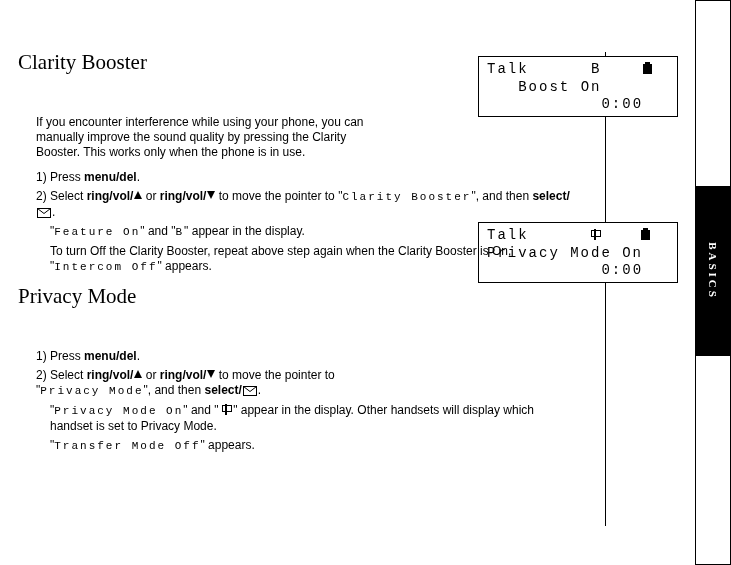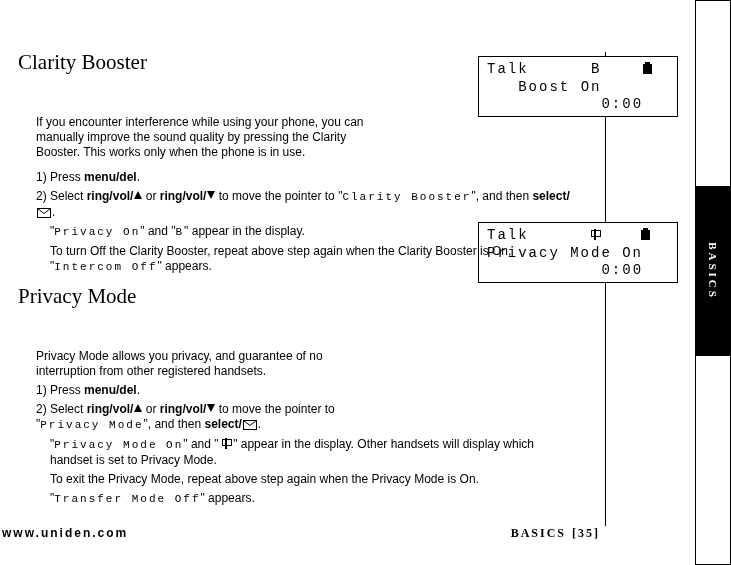--- a/index.html
+++ b/index.html
@@ -180,47 +180,41 @@
 
     <h2>Clarity Booster</h2>
     <div class="ind">
       <p style="max-width:340px">If you encounter interference while using your phone, you can manually improve the sound quality by pressing the Clarity Booster. This works only when the phone is in use.</p>
       <div style="height:6px"></div>
       <p class="step"><span>1) Press </span><span class="bi">menu/del</span>.</p>
       <p class="step"><span>2) Select </span><span class="bi"><span>ring/vol/</span></span><span class="up"></span><span> or </span><span class="bi"><span>ring/vol/</span></span><span class="down"></span><span> to move the pointer to "</span><span class="mono">Clarity Booster</span><span>", and then </span><span class="bi">select/</span><span class="envelope"><svg width="14" height="10">
               <rect x="0.5" y="0.5" width="13" height="9" fill="none" stroke="#000"></rect>
               <path d="M0.5 0.5 L7 5.5 L13.5 0.5" fill="none" stroke="#000"></path>
             </svg></span>.</p>
-      <p class="sub">"<span class="mono">Privacy On</span><span>" and "</span><span class="mono">B</span><span>" appear in the display.</span></p>
+      <p class="sub">"<span class="mono">Feature On</span><span>" and "</span><span class="mono">B</span><span>" appear in the display.</span></p>
       <p class="sub"><span>To turn Off the Clarity Booster, repeat above step again when the Clarity Booster is On, "</span><span class="mono">Intercom Off</span><span>" appears.</span></p>
     </div>
 
     <div style="height:6px"></div>
 
     <h2>Privacy Mode</h2>
     <div class="ind">
-      <p style="max-width:330px">Privacy Mode allows you privacy, and guarantee of no interruption from other registered handsets.</p>
       <p class="step"><span>1) Press </span><span class="bi">menu/del</span>.</p>
       <p class="step" style="max-width:340px"><span>2) Select </span><span class="bi"><span>ring/vol/</span></span><span class="up"></span><span> or </span><span class="bi"><span>ring/vol/</span></span><span class="down"></span><span> to move the pointer to "</span><span class="mono">Privacy Mode</span><span>", and then </span><span class="bi">select/</span><span class="envelope"><svg width="14" height="10">
               <rect x="0.5" y="0.5" width="13" height="9" fill="none" stroke="#000"></rect>
               <path d="M0.5 0.5 L7 5.5 L13.5 0.5" fill="none" stroke="#000"></path>
             </svg></span>.</p>
       <p class="sub">"<span class="mono">Privacy Mode On</span><span>" and " </span><span class="pflag"></span><span> " appear in the display. Other handsets will display which handset is set to Privacy Mode.</span></p>
-      <p class="sub">To exit the Privacy Mode, repeat above step again when the Privacy Mode is On.</p>
       <p class="sub">"<span class="mono">Transfer Mode Off</span><span>" appears.</span></p>
     </div>
 
     <div style="height:6px"></div>
 
   </div>
 
-  <div class="footer">
-    <span class="footer-left">www.uniden.com</span>
-    <span class="footer-right"><span>BASICS</span><span class="sp2"></span><span>[35]</span></span>
-  </div>
 
 </div>
 
 <div class="sidebar">
   <div class="sidebar-black">
     <span class="tab-label">BASICS</span>
   </div>
 </div>
 
 </body></html>

